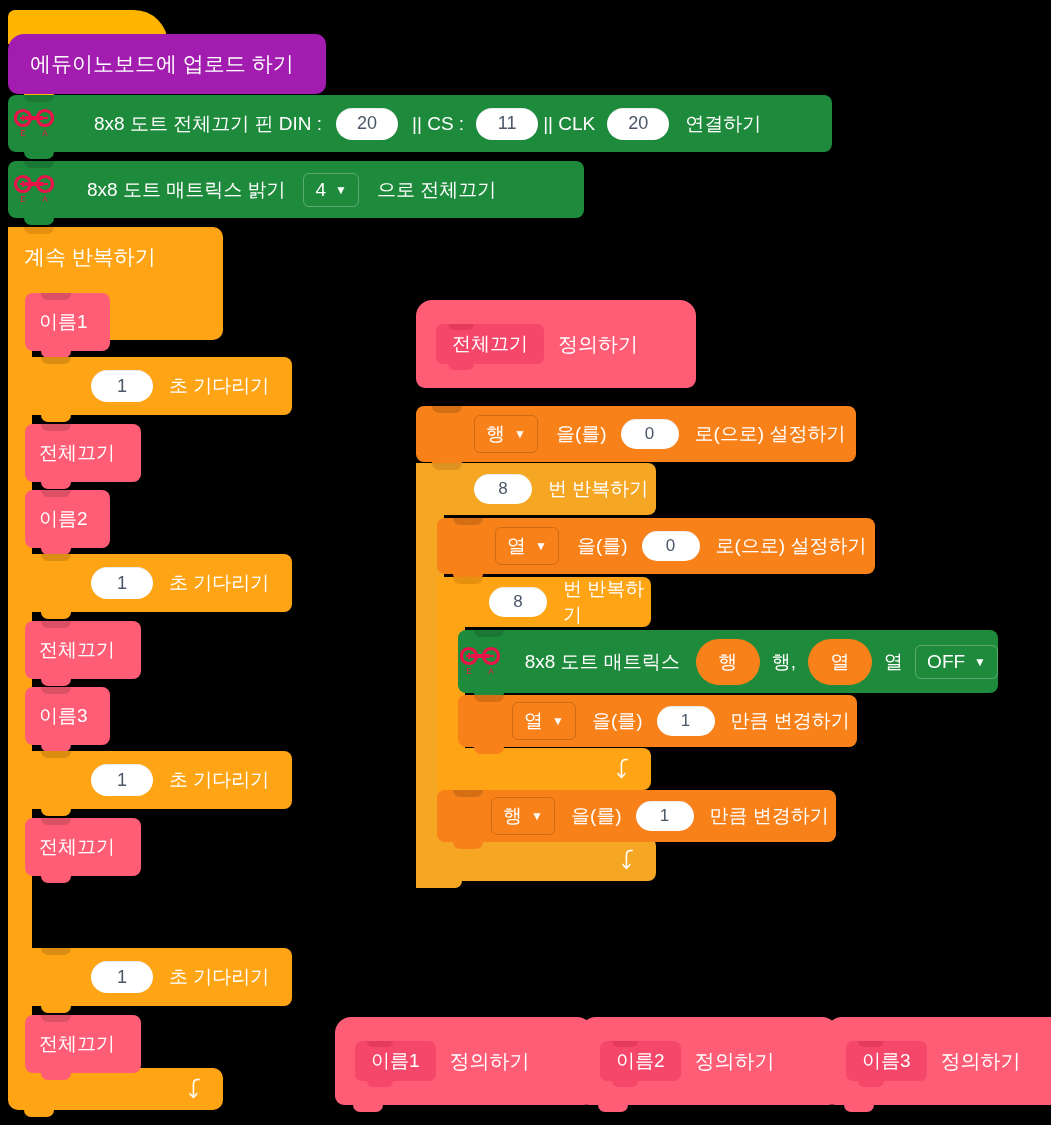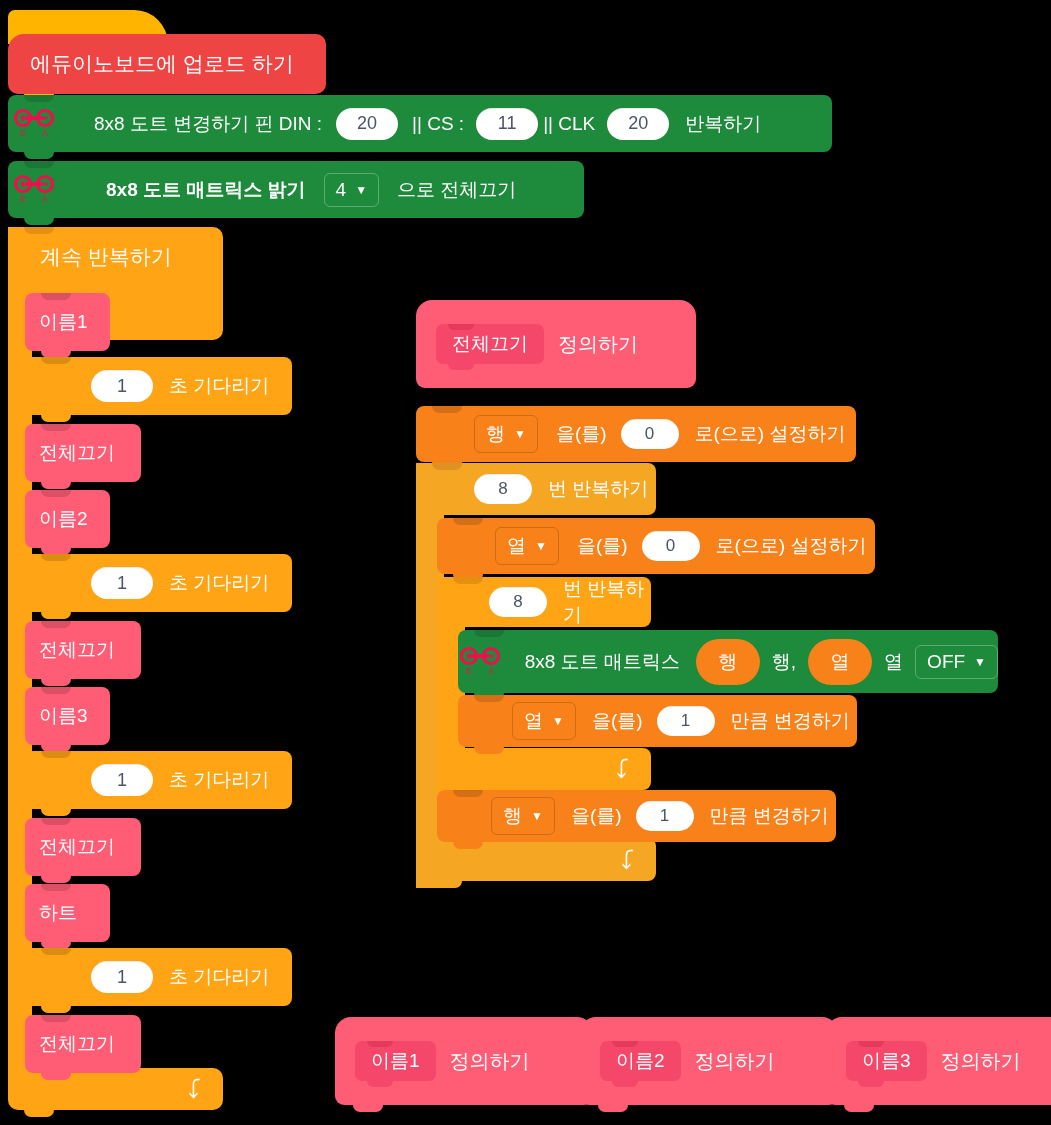--- a/index.html
+++ b/index.html
@@ -81,21 +81,21 @@
   .arrow{display:inline-block;transform:scaleX(-1);font-size:26px;line-height:1;}
 
   
   .hatblock{position:absolute;}
   .hatblock .hattop{
     position:absolute;left:0;top:0;width:160px;height:34px;
     background:#FFB400;border-top-left-radius:16px;border-top-right-radius:80px;
   }
   .hatblock .hatbody{
     position:absolute;left:0;top:24px;right:0;bottom:0;
-    background:#ef4444;border-radius:10px;border-top-left-radius:16px;
+    background:#a21caf;border-radius:10px;border-top-left-radius:16px;
     display:flex;align-items:center;padding-left:22px;color:#fff;font-size:21px;
   }
   .hatblock .hatbump{
     position:absolute;left:16px;bottom:-7px;width:30px;height:7px;background:#FFB400;
     border-bottom-left-radius:7px;border-bottom-right-radius:7px;
   }
 
   
   .defhat{position:absolute;background:#FF5D76;border-radius:16px 16px 9px 9px;
           display:flex;align-items:center;gap:14px;padding:0 20px;color:#fff;font-size:20px;}
@@ -120,53 +120,53 @@
       <svg width="40" height="34" viewBox="0 0 40 34">
         <line x1="11" y1="11" x2="29" y2="11" stroke="#E8134A" stroke-width="4"></line>
         <circle cx="9" cy="11" r="7.5" fill="none" stroke="#E8134A" stroke-width="3.2"></circle>
         <circle cx="31" cy="11" r="7.5" fill="none" stroke="#E8134A" stroke-width="3.2"></circle>
         <path d="M6 11h6M9 8v6" stroke="#E8134A" stroke-width="2.2"></path>
         <path d="M28 11h6" stroke="#E8134A" stroke-width="2.2"></path>
         <text x="9" y="29" font-size="9" fill="#E8134A" text-anchor="middle" font-family="Liberation Mono, monospace">E</text>
         <text x="31" y="29" font-size="9" fill="#E8134A" text-anchor="middle" font-family="Liberation Mono, monospace">A</text>
       </svg>
     </span>
-    <span class="lbl" style="margin-left:34px;">8x8 도트 변경하기 핀 DIN :</span>
+    <span class="lbl" style="margin-left:34px;">8x8 도트 전체끄기 핀 DIN :</span>
     <span class="oval" style="margin-left:14px;">20</span>
     <span class="lbl" style="margin-left:14px;">|| CS :</span>
     <span class="oval" style="margin-left:12px;text-align:right;">11</span>
     <span class="lbl" style="margin-left:5px;">|| CLK</span>
     <span class="oval" style="margin-left:12px;">20</span>
-    <span class="lbl" style="margin-left:16px;">반복하기</span>
+    <span class="lbl" style="margin-left:16px;">연결하기</span>
   </div>
 
   <div class="blk c-green r8 notch bump" style="left:8px;top:161px;width:576px;height:57px;">
     <span class="boardicon">
       <svg width="40" height="34" viewBox="0 0 40 34">
         <line x1="11" y1="11" x2="29" y2="11" stroke="#E8134A" stroke-width="4"></line>
         <circle cx="9" cy="11" r="7.5" fill="none" stroke="#E8134A" stroke-width="3.2"></circle>
         <circle cx="31" cy="11" r="7.5" fill="none" stroke="#E8134A" stroke-width="3.2"></circle>
         <path d="M6 11h6M9 8v6" stroke="#E8134A" stroke-width="2.2"></path>
         <path d="M28 11h6" stroke="#E8134A" stroke-width="2.2"></path>
         <text x="9" y="29" font-size="9" fill="#E8134A" text-anchor="middle" font-family="Liberation Mono, monospace">E</text>
         <text x="31" y="29" font-size="9" fill="#E8134A" text-anchor="middle" font-family="Liberation Mono, monospace">A</text>
       </svg>
     </span>
-    <span class="lbl" style="margin-left:46px;font-weight:bold;">8x8 도트 매트릭스 밝기</span>
+    <span class="lbl" style="margin-left:27px;">8x8 도트 매트릭스 밝기</span>
     <span class="dd on-green" style="margin-left:18px;">
       <span>4</span>
       <span class="car">▼</span>
     </span>
     <span class="lbl" style="margin-left:18px;">으로 전체끄기</span>
   </div>
 
   <div style="position:absolute;left:8px;top:227px;width:215px;height:113px;background:#FFA415;border-radius:10px;">
   </div>
   <div style="position:absolute;left:8px;top:227px;width:24px;height:855px;background:#FFA415;"></div>
-  <div style="position:absolute;left:40px;top:243px;color:#fff;font-size:21px;">
+  <div style="position:absolute;left:24px;top:243px;color:#fff;font-size:21px;">
     <span>계속 반복하기</span>
   </div>
   <div style="position:absolute;left:24px;top:227px;width:30px;height:7px;background:#E6900F;border-radius:0 0 7px 7px;"></div>
 
   <div class="loopend" style="left:8px;top:1068px;width:215px;height:42px;background:#FFA415;border-radius:0 10px 10px 10px;">
     <span class="arrow">⤵</span>
   </div>
   <div style="position:absolute;left:24px;top:1110px;width:30px;height:7px;background:#FFA415;border-radius:0 0 7px 7px;"></div>
 
   <div class="blk c-pink r8 notch bump" style="left:25px;top:293px;width:85px;height:58px;padding-left:14px;">
@@ -201,23 +201,20 @@
 
   <div class="blk c-wait r8 notch bump" style="left:25px;top:751px;width:267px;height:58px;">
     <span class="oval" style="margin-left:66px;">1</span>
     <span class="lbl" style="margin-left:16px;">초 기다리기</span>
   </div>
 
   <div class="blk c-pink r8 notch bump" style="left:25px;top:818px;width:116px;height:58px;padding-left:14px;">
     <span>전체끄기</span>
   </div>
 
-  <div class="blk c-pink r8 notch bump" style="left:25px;top:884px;width:85px;height:58px;padding-left:14px;">
-    <span>하트</span>
-  </div>
 
   <div class="blk c-wait r8 notch bump" style="left:25px;top:948px;width:267px;height:58px;">
     <span class="oval" style="margin-left:66px;">1</span>
     <span class="lbl" style="margin-left:16px;">초 기다리기</span>
   </div>
 
   <div class="blk c-pink r8 notch bump" style="left:25px;top:1015px;width:116px;height:58px;padding-left:14px;">
     <span>전체끄기</span>
   </div>
 

